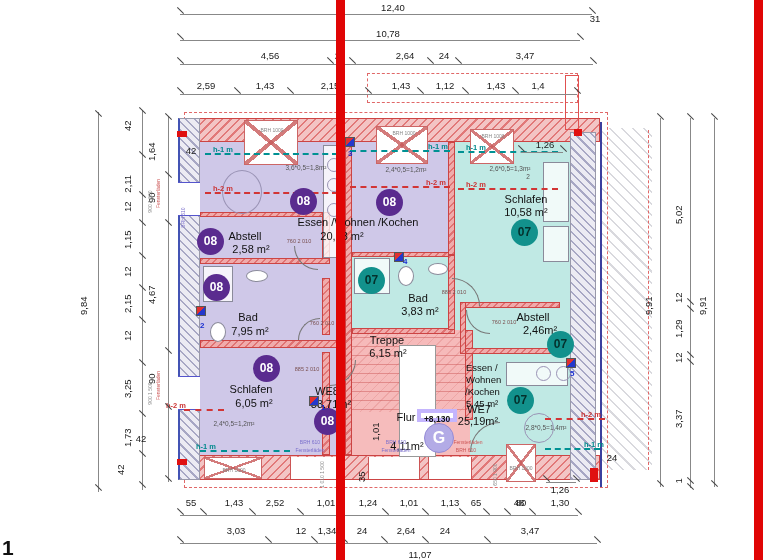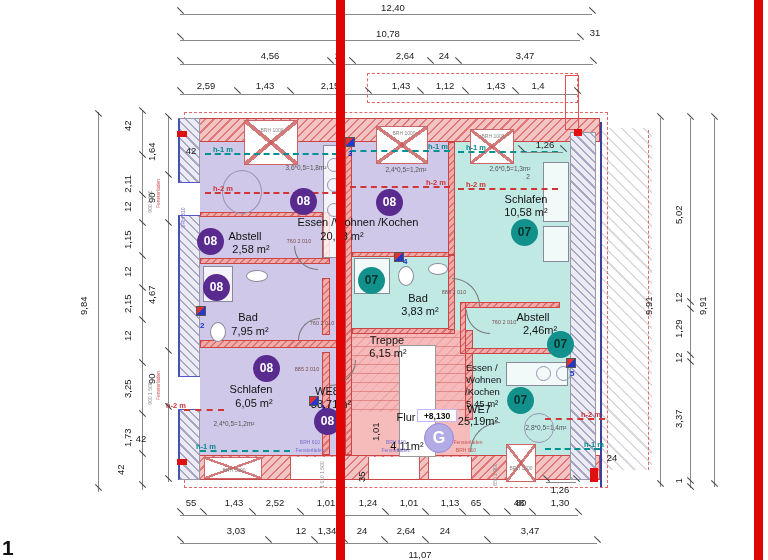--- a/index.html
+++ b/index.html
@@ -13,21 +13,21 @@
   .tiny-p{font-size:5px;color:#7b6fcc;text-align:center;line-height:1}
   .tiny-r{font-size:5px;color:#cc5555;text-align:center;line-height:1}
   .door-lab{font-size:5.5px;color:#7a5050;text-align:center;line-height:1.1}
   .hlab-teal{font-size:7.5px;font-weight:bold;color:#00898c;line-height:1}
   .hlab-red{font-size:7.5px;font-weight:bold;color:#cc3333;line-height:1}
   .badge8{background:#5a2b8f;color:#fff;border-radius:50%;font-size:12px;font-weight:bold;line-height:27px;text-align:center}
   .badge7{background:#12918c;color:#04302c;border-radius:50%;font-size:12px;font-weight:bold;line-height:27px;text-align:center}
   .badgeg{background:#b3abe6;color:#fff;border:1px solid #948ad6;border-radius:50%;font-size:16px;font-weight:bold;line-height:28px;text-align:center}
   .mk-icon{background:linear-gradient(135deg,#e03030 0%,#e03030 50%,#2438cc 50%,#2438cc 100%);border:1px solid #555}
   .mk-num{font-size:8px;font-weight:bold;color:#1a2fd0;line-height:1}
-  .level-box{border:1px solid #c4b5fd;background:#fff;font-size:8.5px;font-weight:bold;text-align:center;line-height:12px;color:#111}
+  .level-box{border:4px solid #c4b5fd;background:#fff;font-size:8.5px;font-weight:bold;text-align:center;line-height:12px;color:#111}
   .pagenum{font-size:21px;font-weight:bold;color:#111;line-height:1}
   .wall-pink{background-color:#f3c4c4;background-image:repeating-linear-gradient(135deg,rgba(213,70,70,.6) 0 1.5px,rgba(255,255,255,0) 1.5px 6px);border:1.5px solid #c44}
   .wall-grey{background-color:#ecebf3;background-image:repeating-linear-gradient(45deg,rgba(100,100,150,.5) 0 1.5px,rgba(255,255,255,0) 1.5px 6px);border:1px solid #99a}
   .wall-grey-l{border-left:2px solid #4353b4}
   .neighbor{background-image:repeating-linear-gradient(45deg,rgba(160,160,172,.4) 0 1.5px,rgba(255,255,255,0) 1.5px 8px)}
   .iwall{background-color:#f0abab;background-image:repeating-linear-gradient(135deg,rgba(210,70,70,.55) 0 1.5px,rgba(255,255,255,0) 1.5px 5px);border:1px solid #c44}
   .room-we8{background:#cfc8e8}
   .room-we7{background:#c0e9e4}
   .room-stairs{background-color:#f6baba;background-image:repeating-linear-gradient(0deg,rgba(205,90,90,.5) 0 1px,rgba(255,255,255,0) 1px 9px),repeating-linear-gradient(135deg,rgba(220,120,120,.3) 0 1px,rgba(255,255,255,0) 1px 7px)}
   .room-flur{background:#f6bcbc}
@@ -230,21 +230,21 @@
       <div class="el tick" style="left: 686px; top: 354px; width: 9px; height: 0px;"></div>
       <div class="el tick" style="left: 686px; top: 361px; width: 9px; height: 0px;"></div>
       <div class="el tick" style="left: 686px; top: 480px; width: 9px; height: 0px;"></div>
       <div class="el tick" style="left: 686px; top: 486px; width: 9px; height: 0px;"></div>
       <div class="el tick" style="left: 710px; top: 116px; width: 9px; height: 0px;"></div>
       <div class="el tick" style="left: 710px; top: 483px; width: 9px; height: 0px;"></div>
       <div class="el tick" style="left: 517px; top: 148px; width: 9px; height: 0px;"></div>
       <div class="el tick" style="left: 559px; top: 148px; width: 9px; height: 0px;"></div>
       <div class="el dim" style="left: 375px; top: 3px; width: 36px;">12,40</div>
       <div class="el dim" style="left: 368px; top: 29px; width: 40px;">10,78</div>
-      <div class="el dim" style="left: 586px; top: 28px; width: 18px;">31</div>
+      <div class="el dim" style="left: 586px; top: 14px; width: 18px;">31</div>
       <div class="el dim" style="left: 253px; top: 51px; width: 34px;">4,56</div>
       <div class="el dim" style="left: 330px; top: 51px; width: 20px;">24</div>
       <div class="el dim" style="left: 388px; top: 51px; width: 34px;">2,64</div>
       <div class="el dim" style="left: 434px; top: 51px; width: 20px;">24</div>
       <div class="el dim" style="left: 508px; top: 51px; width: 34px;">3,47</div>
       <div class="el dim" style="left: 189px; top: 81px; width: 34px;">2,59</div>
       <div class="el dim" style="left: 248px; top: 81px; width: 34px;">1,43</div>
       <div class="el dim" style="left: 313px; top: 81px; width: 34px;">2,15</div>
       <div class="el dim" style="left: 384px; top: 81px; width: 34px;">1,43</div>
       <div class="el dim" style="left: 428px; top: 81px; width: 34px;">1,12</div>

